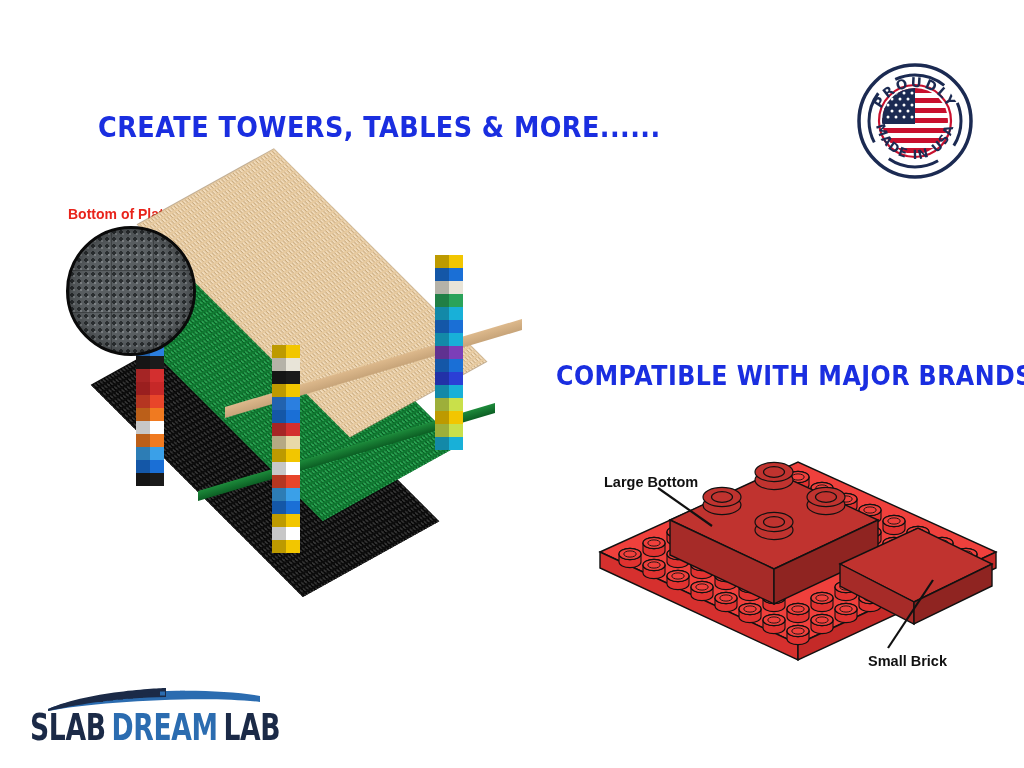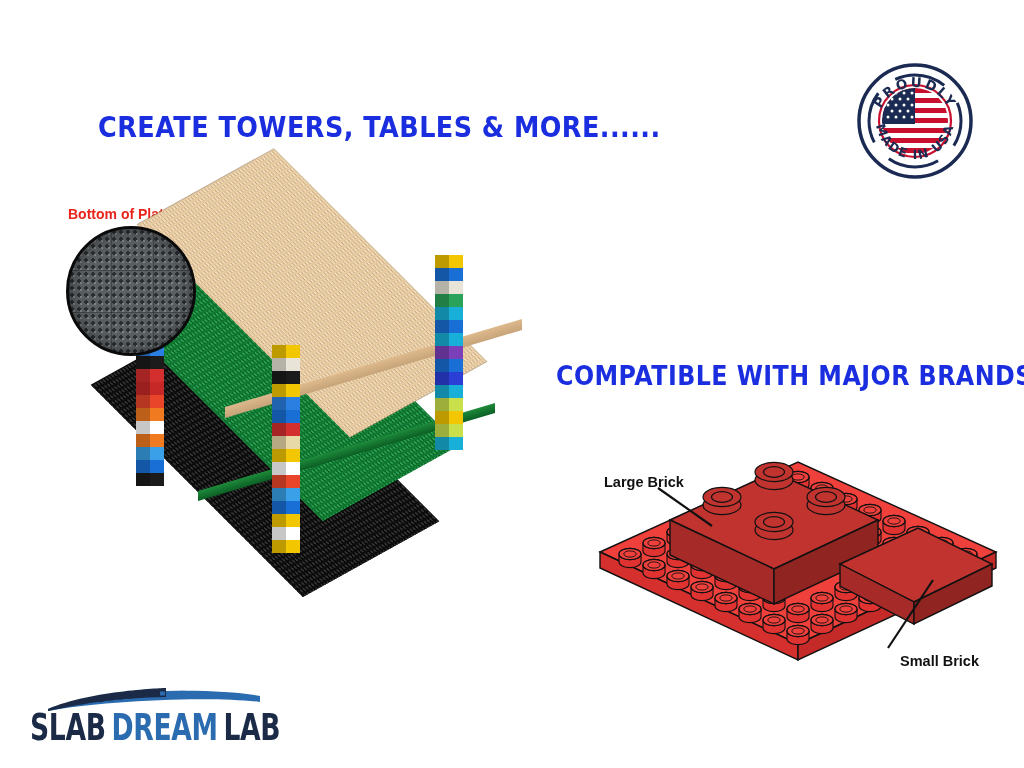--- a/index.html
+++ b/index.html
@@ -150,21 +150,21 @@
 
   .callout {
     position: absolute;
     font-family: "Liberation Sans", sans-serif;
     font-weight: bold;
     font-size: 14.5px;
     color: #111111;
     white-space: nowrap;
   }
   #label-large-brick { left: 604px; top: 474px; }
-  #label-small-brick { left: 900px; top: 653px; }
+  #label-small-brick { left: 868px; top: 653px; }
 
   
   #usa-badge { position: absolute; left: 856px; top: 62px; width: 118px; height: 118px; }
   #usa-badge svg { display: block; }
 
   
   #brand-logo { position: absolute; left: 30px; top: 688px; width: 232px; height: 62px; text-decoration: underline; }
   .logo-wordmark {
     position: absolute;
     left: 0; top: 18px;
@@ -489,21 +489,21 @@
         <polygon points="252,112 330,76 404,112 326,150" fill="#c0332f" stroke="#111" stroke-width="1.4"></polygon>
         <polygon points="252,112 326,150 326,172 252,134" fill="#a62b28" stroke="#111" stroke-width="1.4"></polygon>
         <polygon points="326,150 404,112 404,134 326,172" fill="#8f2421" stroke="#111" stroke-width="1.4"></polygon>
       </g>
 
       <line x1="70" y1="36" x2="124" y2="74" stroke="#111" stroke-width="2.2"></line>
       <line x1="345" y1="128" x2="300" y2="196" stroke="#111" stroke-width="2.2"></line>
     </svg>
   </div>
 
-  <div class="callout" id="label-large-brick">Large Brick</div>
+  <div class="callout" id="label-large-brick">Large Bottom</div>
   <div class="callout" id="label-small-brick">Small Brick</div>
 
   <div id="usa-badge">
     <svg width="118" height="118" viewBox="0 0 118 118">
       <defs>
         <path id="arc-top" d="M 22 62 A 37 37 0 0 1 96 62"></path>
         <path id="arc-bottom" d="M 20 58 A 39 39 0 0 0 98 58"></path>
         <clipPath id="flag-clip">
             <circle cx="59" cy="59" r="33"></circle>
           </clipPath>

